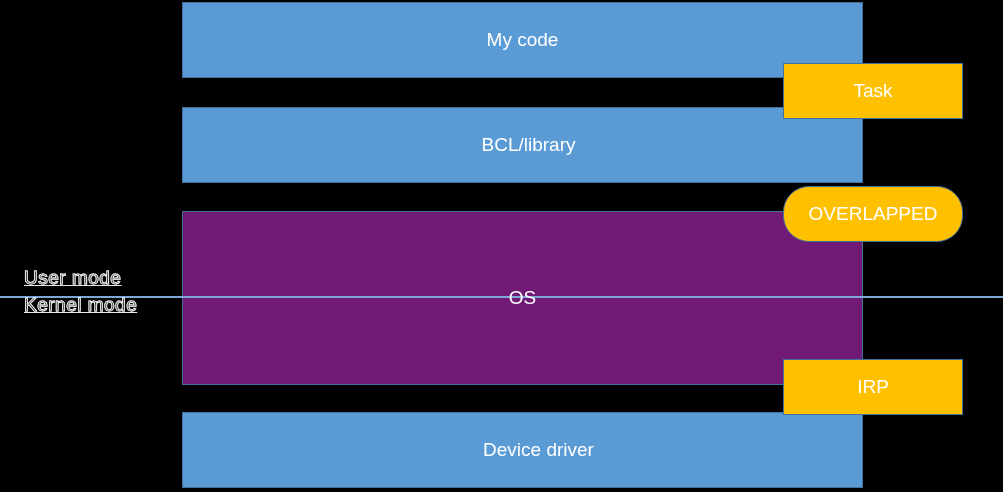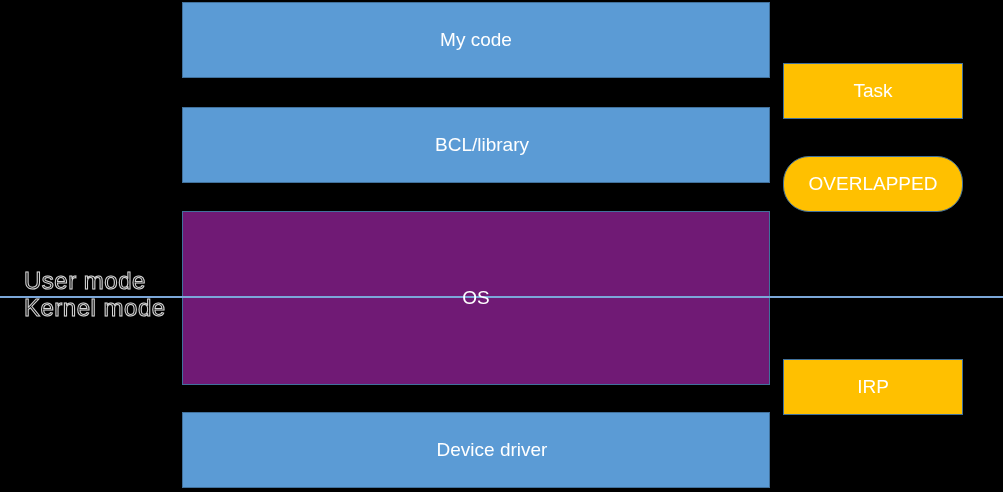--- a/index.html
+++ b/index.html
@@ -11,21 +11,21 @@
     position: relative;
     width: 1003px;
     height: 492px;
     background: #000000;
     overflow: hidden;
     font-family: "Liberation Sans", sans-serif;
   }
   .stack-box {
     position: absolute;
     left: 182px;
-    width: 588px;
+    width: 681px;
     box-sizing: border-box;
     background: #5B9BD5;
     border: 1px solid #41719C;
     color: #FFFFFF;
     font-size: 19px;
     display: flex;
     align-items: center;
     justify-content: center;
     text-align: right;
   }
@@ -46,43 +46,44 @@
     box-sizing: border-box;
     background: #FFC000;
     border: 1px solid #41719C;
     color: #FFFFFF;
     font-size: 19px;
     display: flex;
     align-items: center;
     justify-content: center;
   }
   #box-task       { top: 63px; }
-  #box-overlapped { top: 156px; border-radius: 26px; }
+  #box-overlapped { top: 186px; border-radius: 26px; }
   #box-irp        { top: 359px; }
 
   .divider-line {
     position: absolute;
     left: 0;
     top: 296px;
     width: 1003px;
     height: 2px;
     background: #7BA7D9;
     z-index: 2;
   }
 
   .mode-label {
     position: absolute;
     left: 24px;
-    font-size: 24px;
+    font-size: 19px;
     color: #050505;
     -webkit-text-stroke: 1px rgba(255, 255, 255, 0.82);
     text-shadow: 0 0 1px rgba(255, 255, 255, 0.45);
     letter-spacing: 0.5px;
     z-index: 4;
     white-space: nowrap;
+    text-decoration: underline;
   }
   #label-user-mode   { top: 267px; }
   #label-kernel-mode { top: 294px; }
 </style>
 </head>
 <body>
 
 <div class="canvas">
 
   <div class="stack-box" id="box-my-code">

